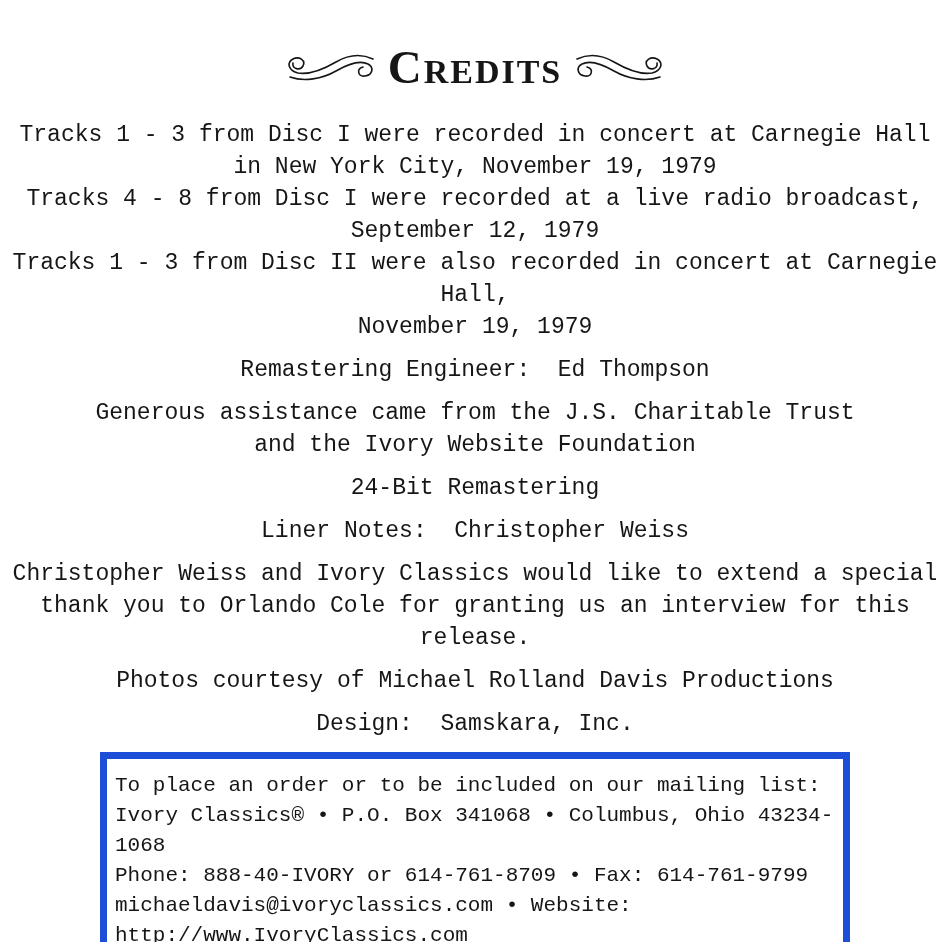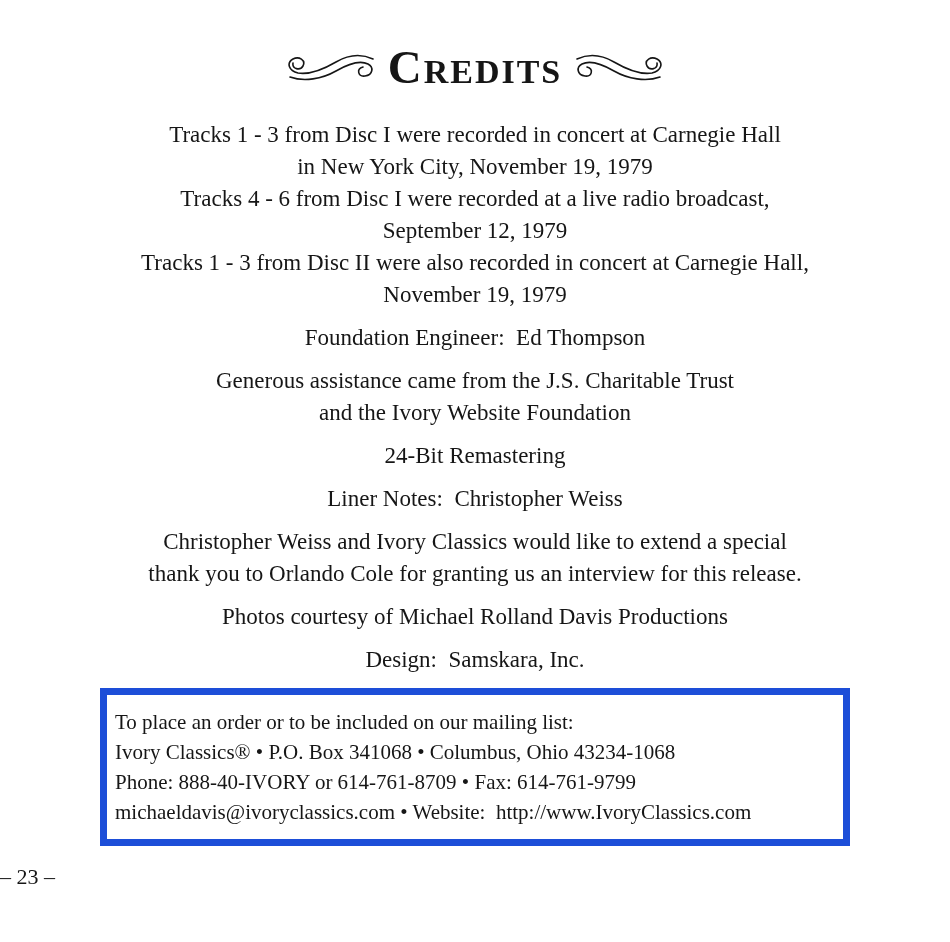--- a/index.html
+++ b/index.html
@@ -20,21 +20,21 @@
     padding-top: 44px;
   }
   .title { margin: 0; font-weight: 700; line-height: 1; white-space: nowrap; }
   .title-initial { font-size: 47px; letter-spacing: 2px; }
   .title-rest { font-size: 34px; letter-spacing: 2px; }
   .flourish { display: inline-block; }
   .flourish svg { display: block; }
   .flourish.right svg { transform: scaleX(-1); }
   .credits { padding-top: 28px; text-align: center; }
   .para { margin: 0 0 11px 0; font-size: 23px; line-height: 32px; }
-  .line { display: block; white-space: pre-wrap; }
+  .line { display: block; white-space: pre-wrap; font-family: Liberation Mono, monospace; }
   .order-box {
     box-sizing: border-box;
     width: 750px;
     margin: 12px auto 0 auto;
     border: 7px solid #1d4ed8;
     padding: 12px 8px;
     text-align: left;
     font-size: 21px;
     line-height: 30px;
   }
@@ -63,27 +63,27 @@
         <path d="M89 8 C76 2 64 4 52 11 C40 18 26 24 14 22 C5 20 2 12 9 8 C15 5 22 9 19 15 C16 20 8 18 9 12" fill="none" stroke="#161616" stroke-width="1.6" stroke-linecap="round"></path>
         <path d="M6 26 C20 31 38 28 52 20 C64 13 76 9 84 13 C90 16 89 24 81 25 C74 26 72 18 79 16" fill="none" stroke="#161616" stroke-width="1.6" stroke-linecap="round"></path>
       </svg>
     </span>
   </header>
 
   <main class="credits">
     <p class="para">
       <span class="line">Tracks 1 - 3 from Disc I were recorded in concert at Carnegie Hall</span>
       <span class="line">in New York City, November 19, 1979</span>
-      <span class="line">Tracks 4 - 6 from Disc I were recorded at a live radio broadcast,</span>
+      <span class="line">Tracks 4 - 8 from Disc I were recorded at a live radio broadcast,</span>
       <span class="line">September 12, 1979</span>
       <span class="line">Tracks 1 - 3 from Disc II were also recorded in concert at Carnegie Hall,</span>
       <span class="line">November 19, 1979</span>
     </p>
     <p class="para">
-      <span class="line">Foundation Engineer:  Ed Thompson</span>
+      <span class="line">Remastering Engineer:  Ed Thompson</span>
     </p>
     <p class="para">
       <span class="line">Generous assistance came from the J.S. Charitable Trust</span>
       <span class="line">and the Ivory Website Foundation</span>
     </p>
     <p class="para">
       <span class="line">24-Bit Remastering</span>
     </p>
     <p class="para">
       <span class="line">Liner Notes:  Christopher Weiss</span>

